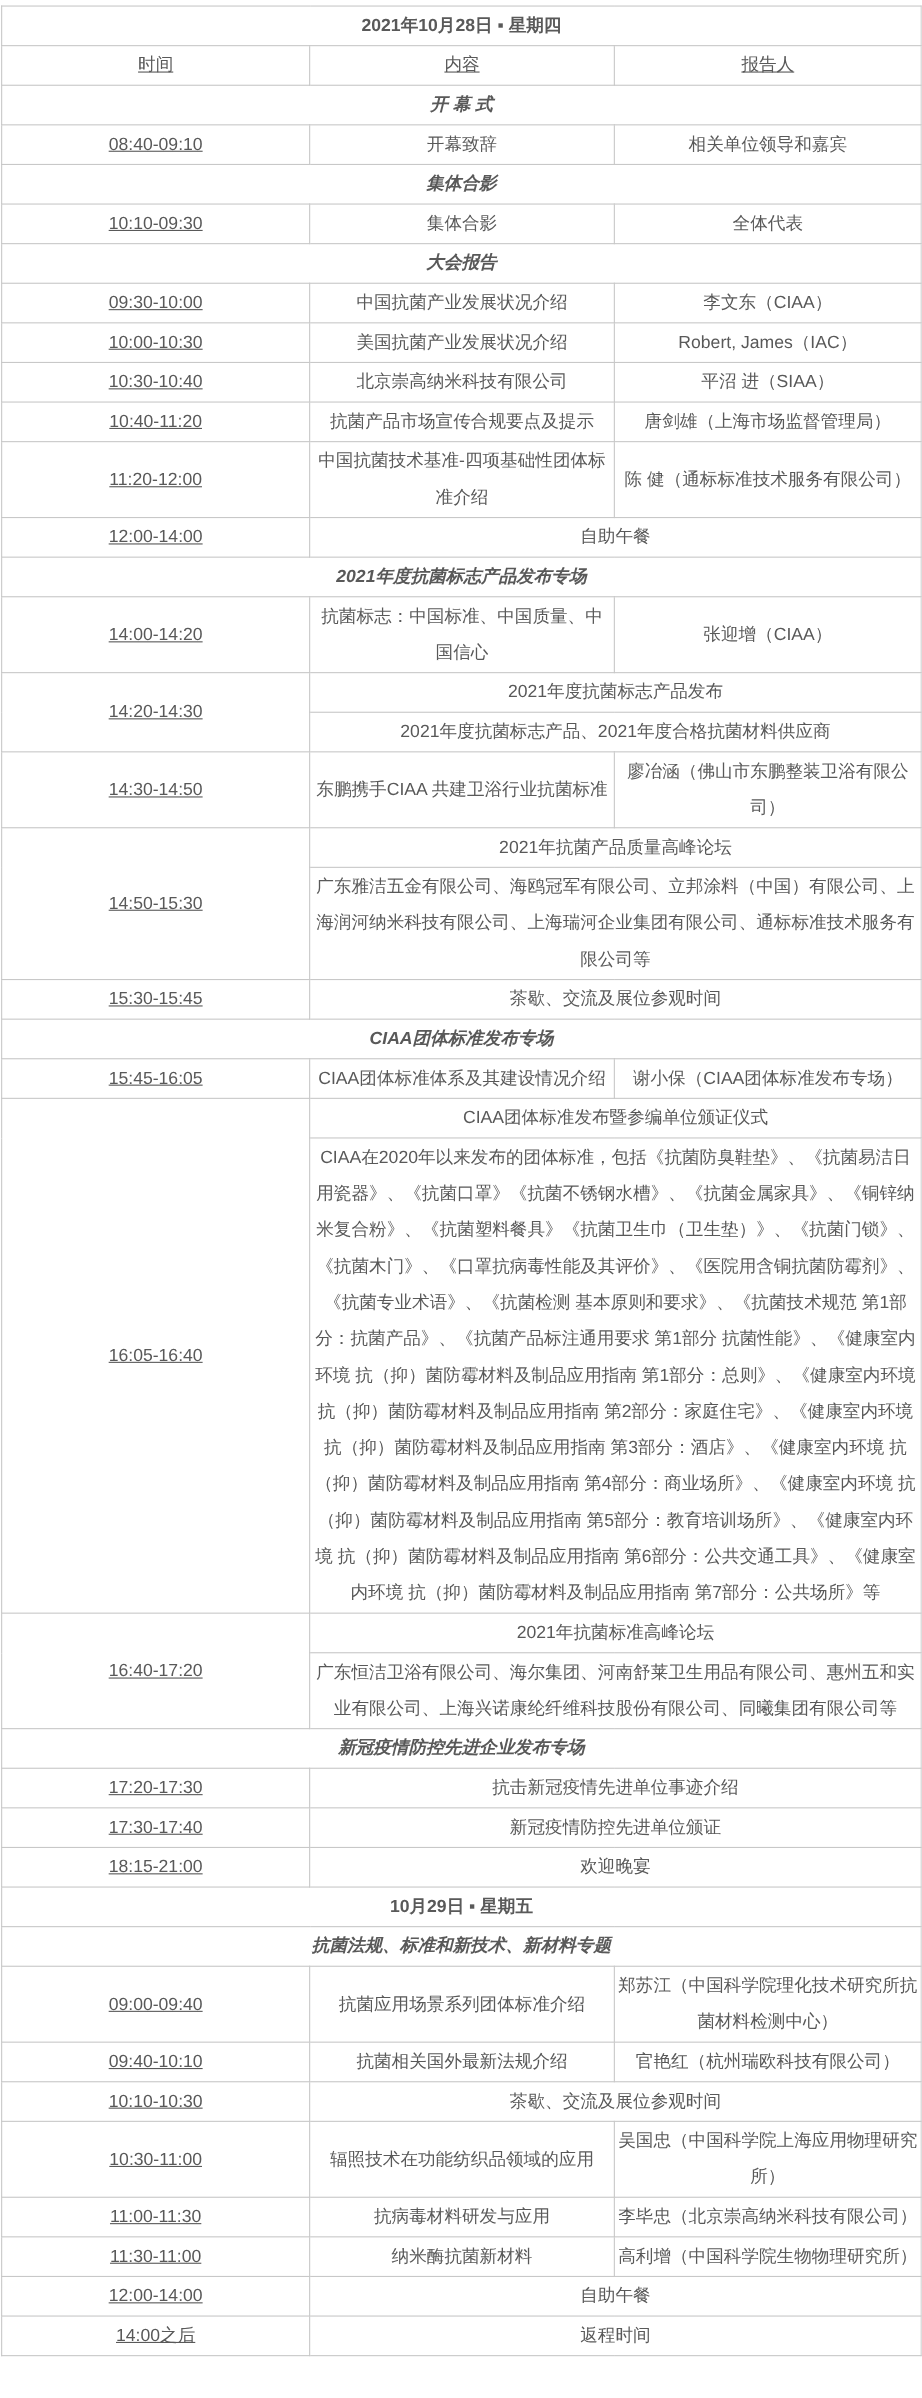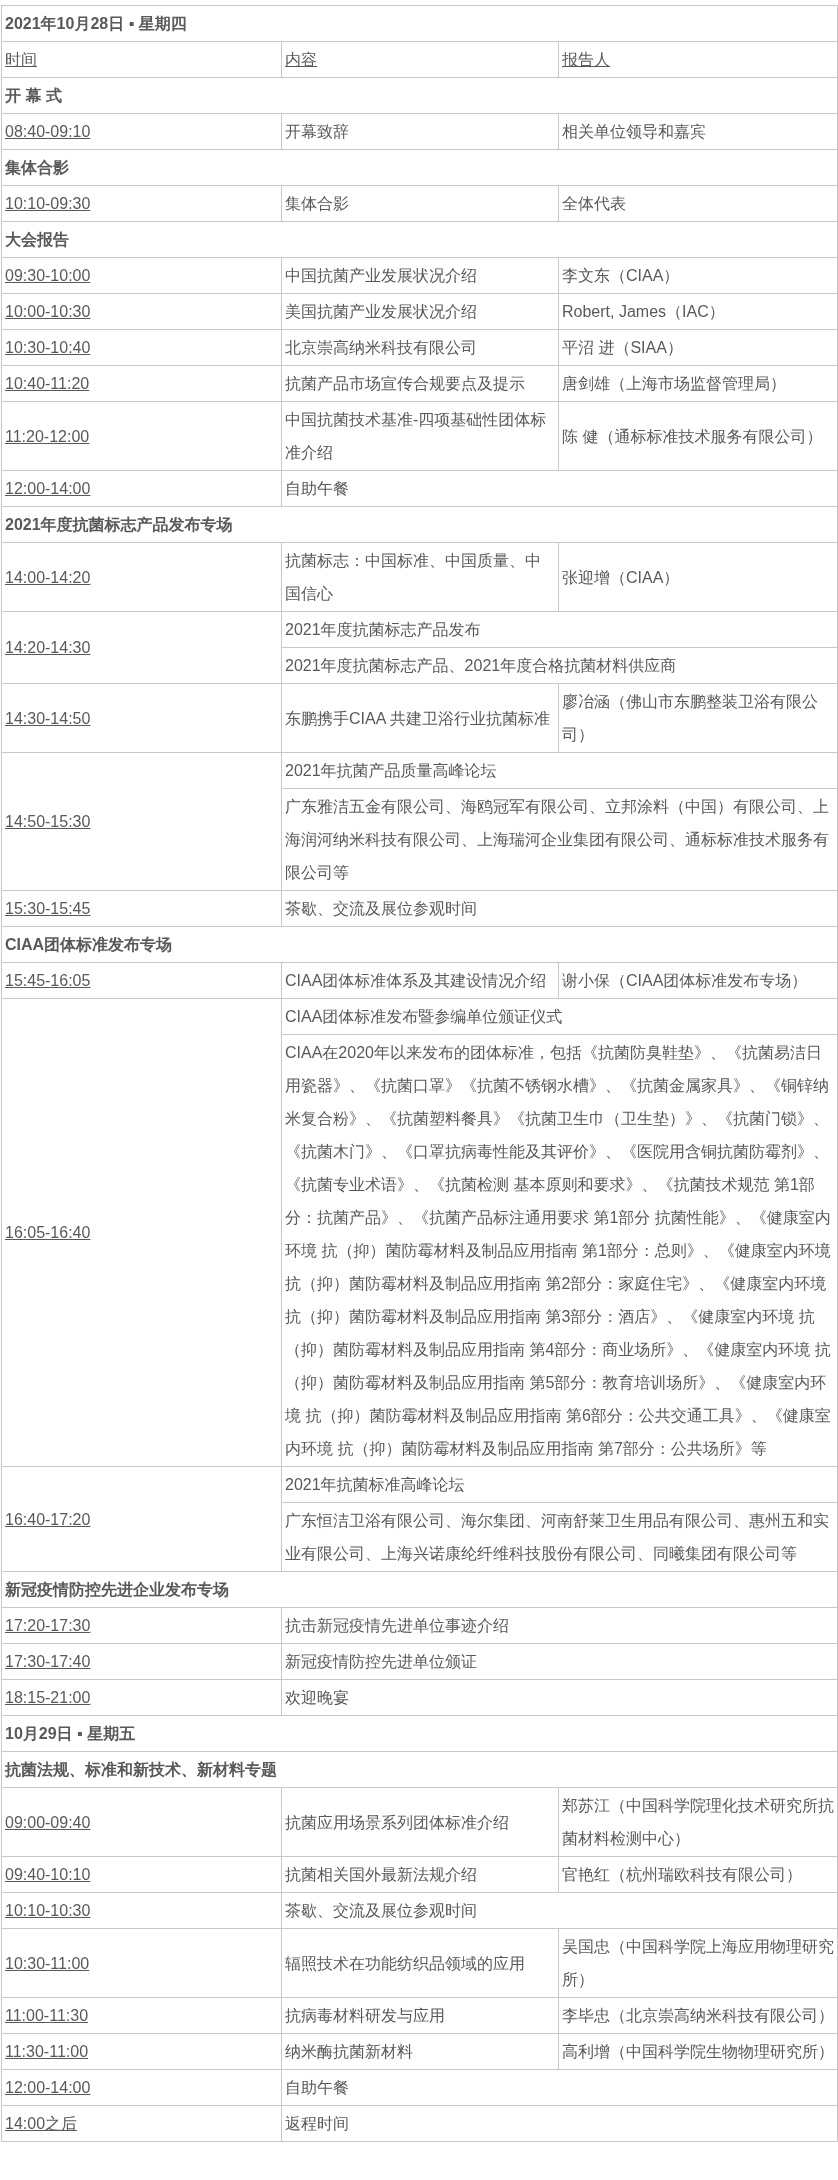--- a/index.html
+++ b/index.html
@@ -1,20 +1,21 @@
 <!DOCTYPE html>
 <html><head>
 <meta charset="utf-8">
 <style>
   html,body{margin:0;padding:0;background:#ffffff;}
   .page{
     width:766px;
     box-sizing:border-box;
     padding:5px 1px 4px 1px;
     font-family:"Liberation Sans","DejaVu Sans",sans-serif;
+    text-align:center;
     --border:#c8c8c8;
     --text:#595959;
     --heading:#404040;
   }
   table.schedule{
     width:836px;
     border-collapse:collapse;
     table-layout:fixed;
   }
   table.schedule td{
@@ -29,20 +30,21 @@
   }
   td.day{
     font-weight:bold;
     color:var(--heading);
     font-size:17px;
   }
   td.section{
     font-weight:bold;
     color:var(--heading);
     font-size:16px;
+    font-style:italic;
   }
   td.colhead{color:var(--text);text-decoration:underline;}
   td.time{white-space:nowrap;text-decoration:underline;}
 </style>
 </head>
 <body>
 
 <div class="page" style="--border: #c8c8c8; --text: #595959; --heading: #404040; background: rgb(255, 255, 255);">
   <table class="schedule">
     <colgroup>

